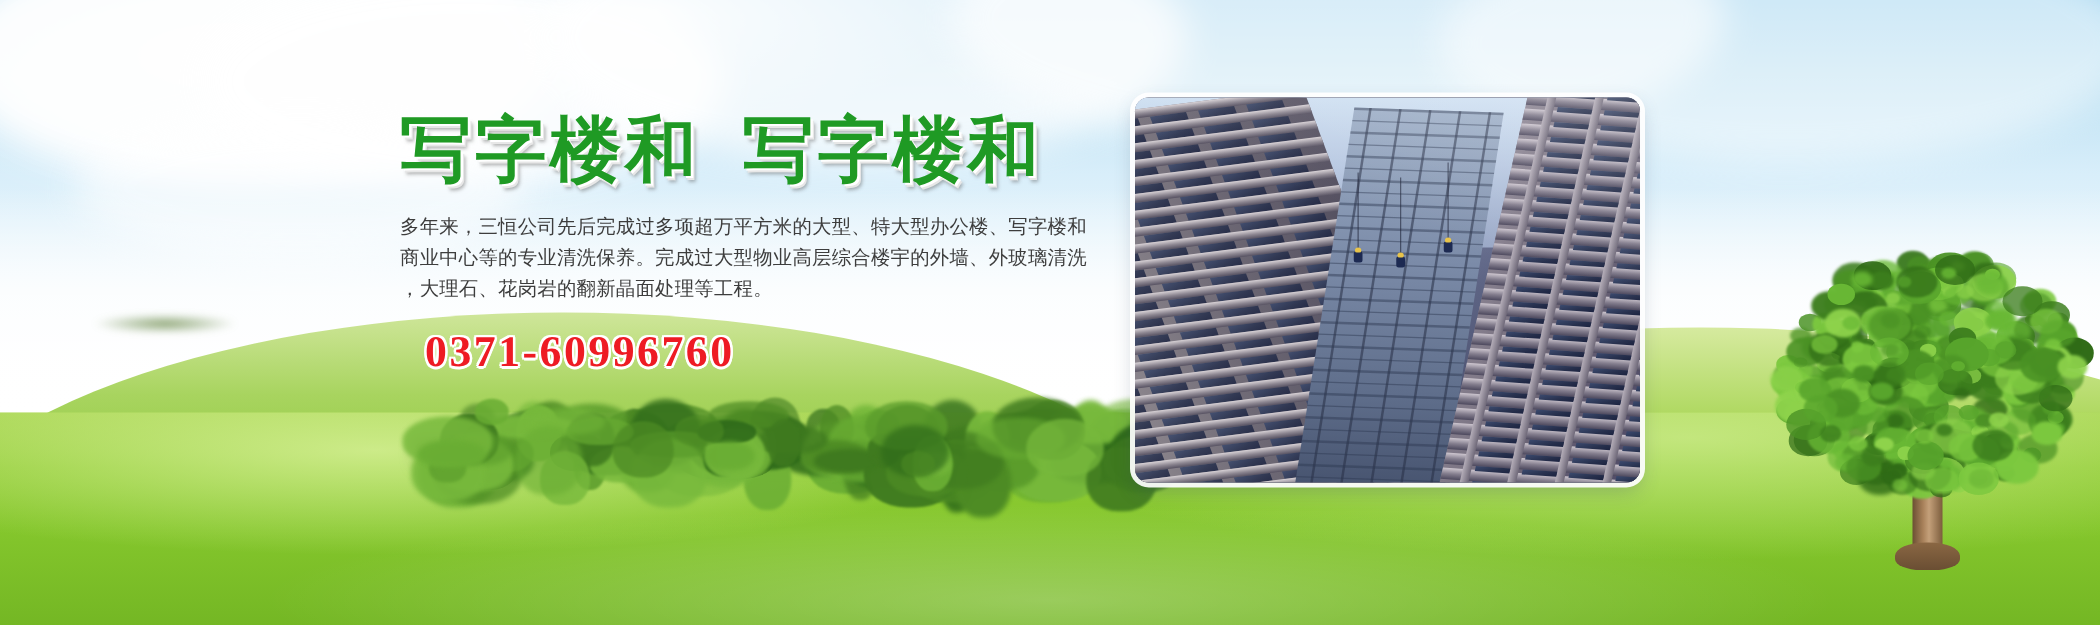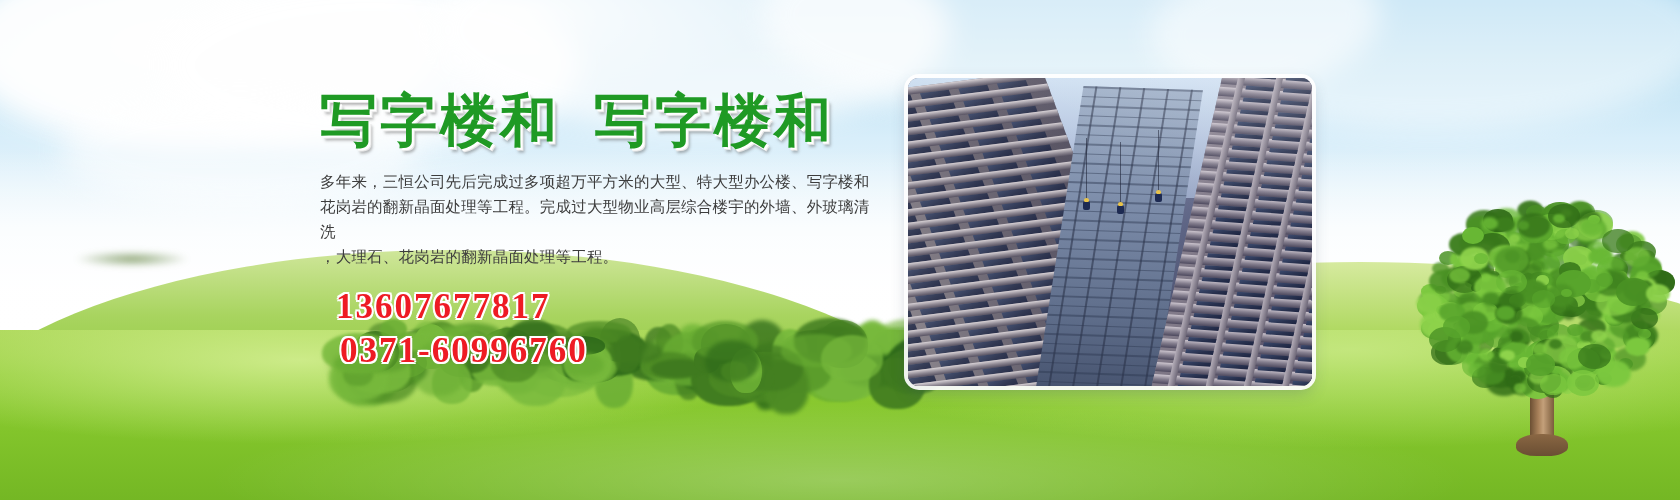--- a/index.html
+++ b/index.html
@@ -1125,25 +1125,24 @@
 
   <div class="copy">
 
     <div class="headline">
       <span>写字楼和</span><span class="gap"></span><span>写字楼和</span>
     </div>
 
 
     <div class="para">
       <p>多年来，三恒公司先后完成过多项超万平方米的大型、特大型办公楼、写字楼和</p>
-      <p>花岗岩的翻新晶面处理等工程。完成过大型物业高层综合楼宇的外墙、外玻璃清洗</p>
+      <p>商业中心等的专业清洗保养。完成过大型物业高层综合楼宇的外墙、外玻璃清洗</p>
       <p>，大理石、花岗岩的翻新晶面处理等工程。</p>
     </div>
 
     <div class="hotline">
       <span class="phones">
-        <div class="phone">13607677817</div>
         <div class="phone secondary">0371-60996760</div>
       </span>
     </div>
 
   </div>
 </div>
 
 </body></html>

